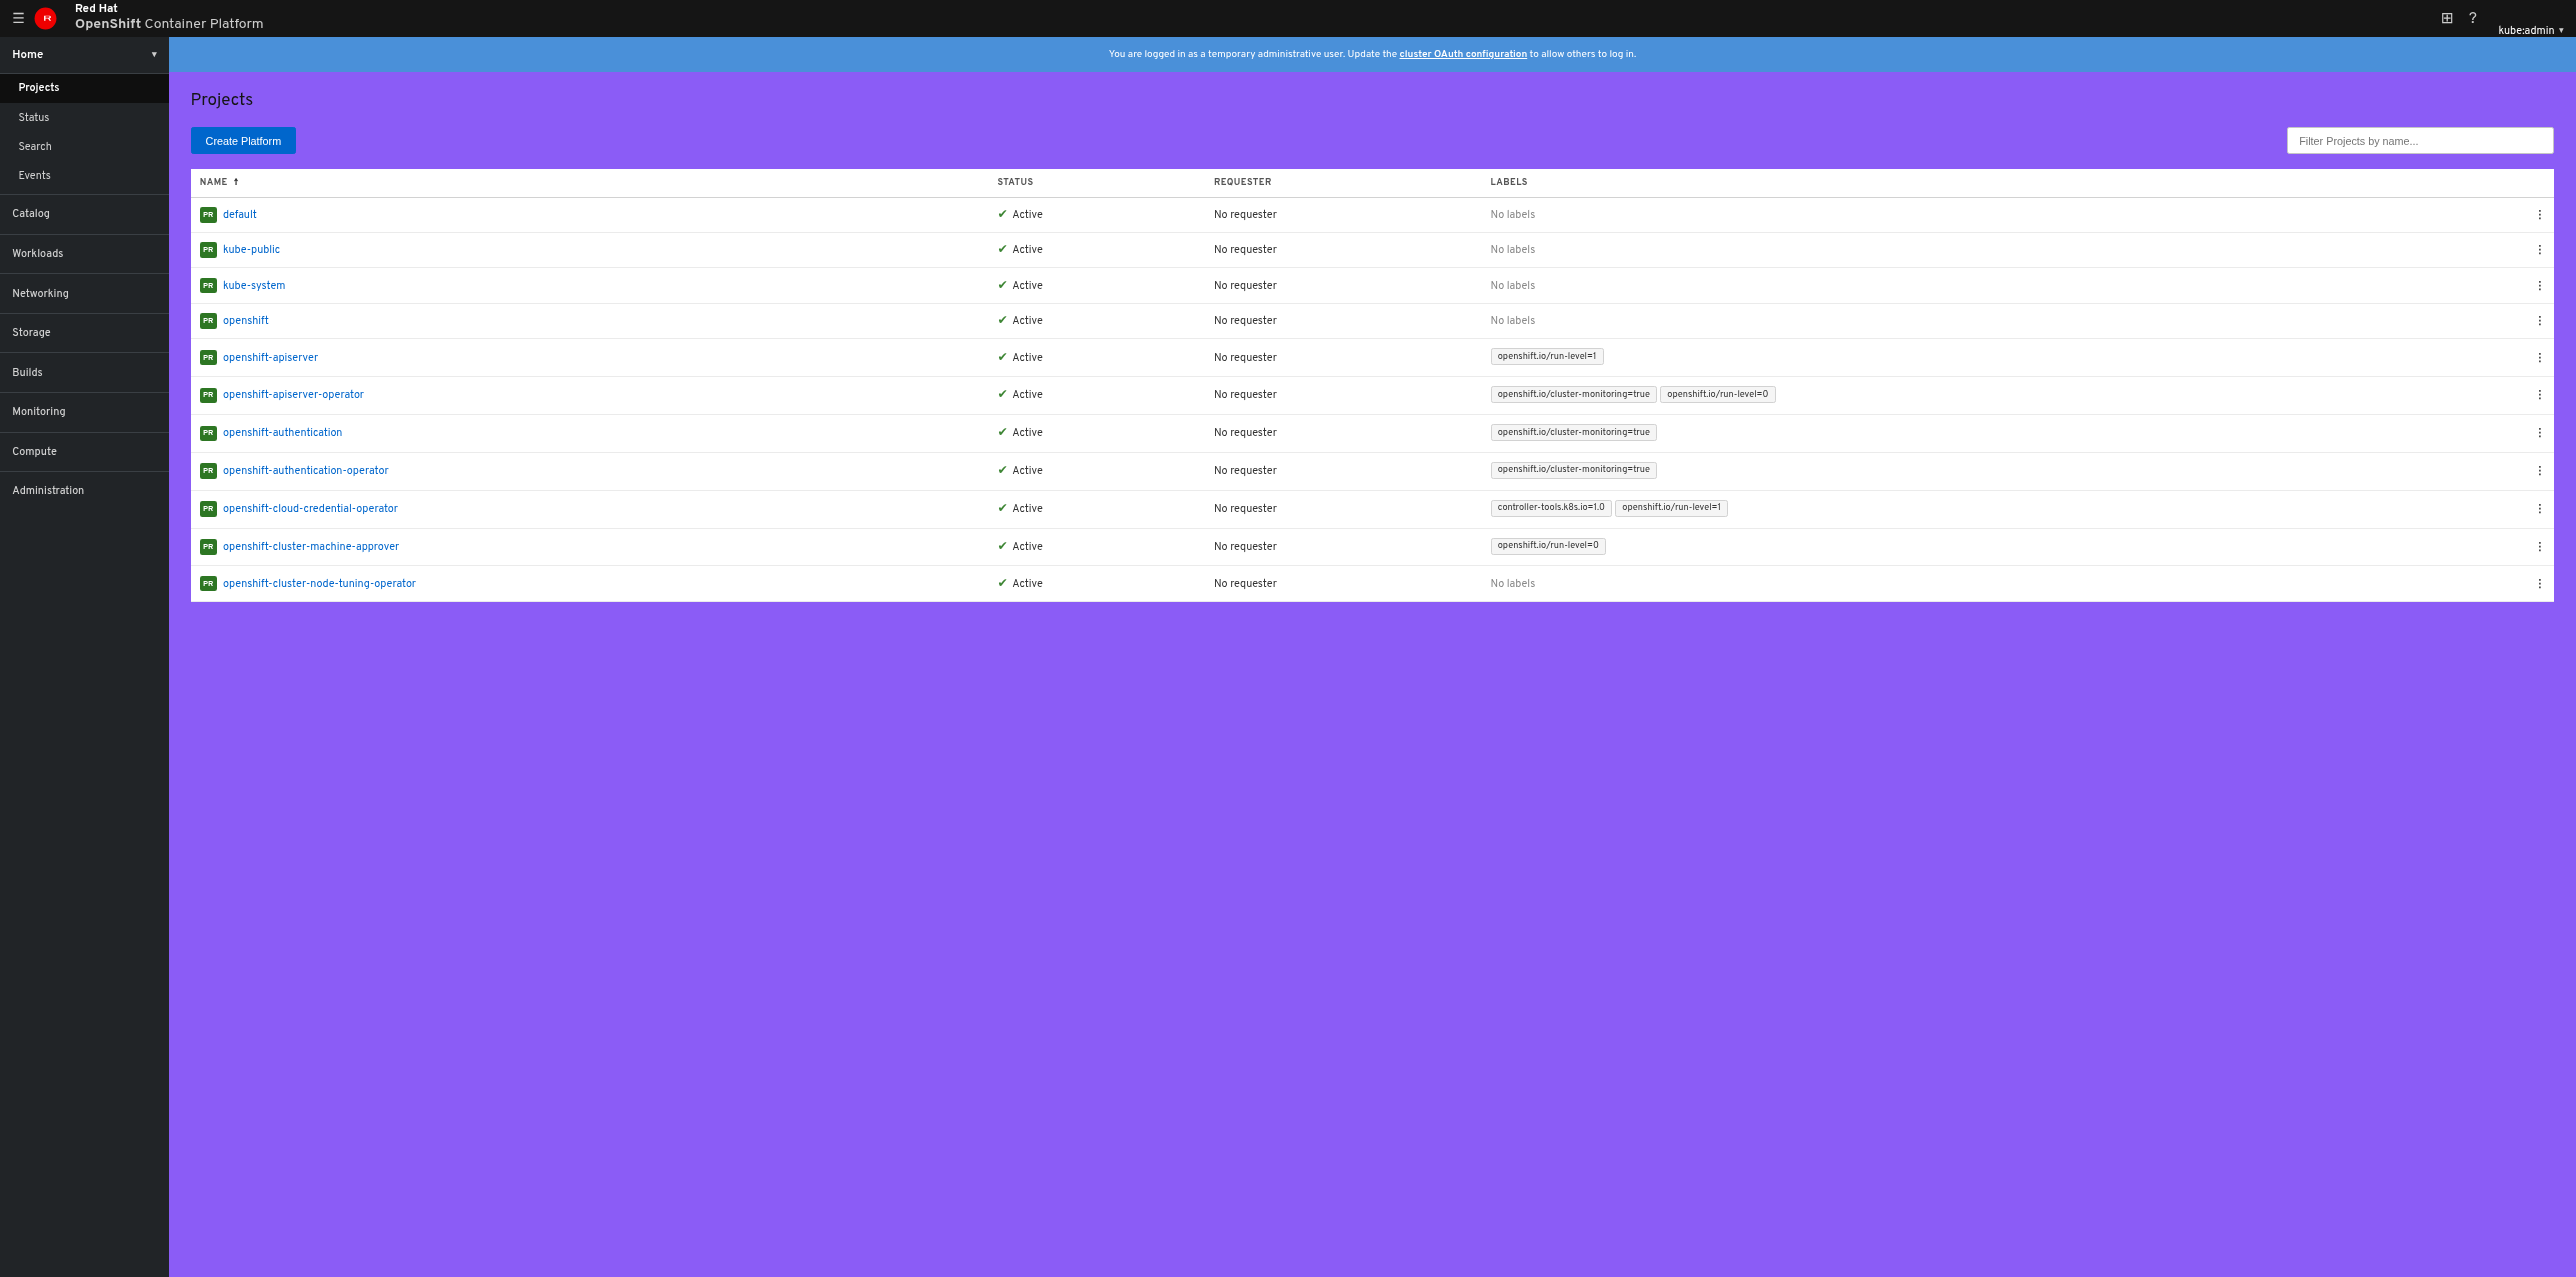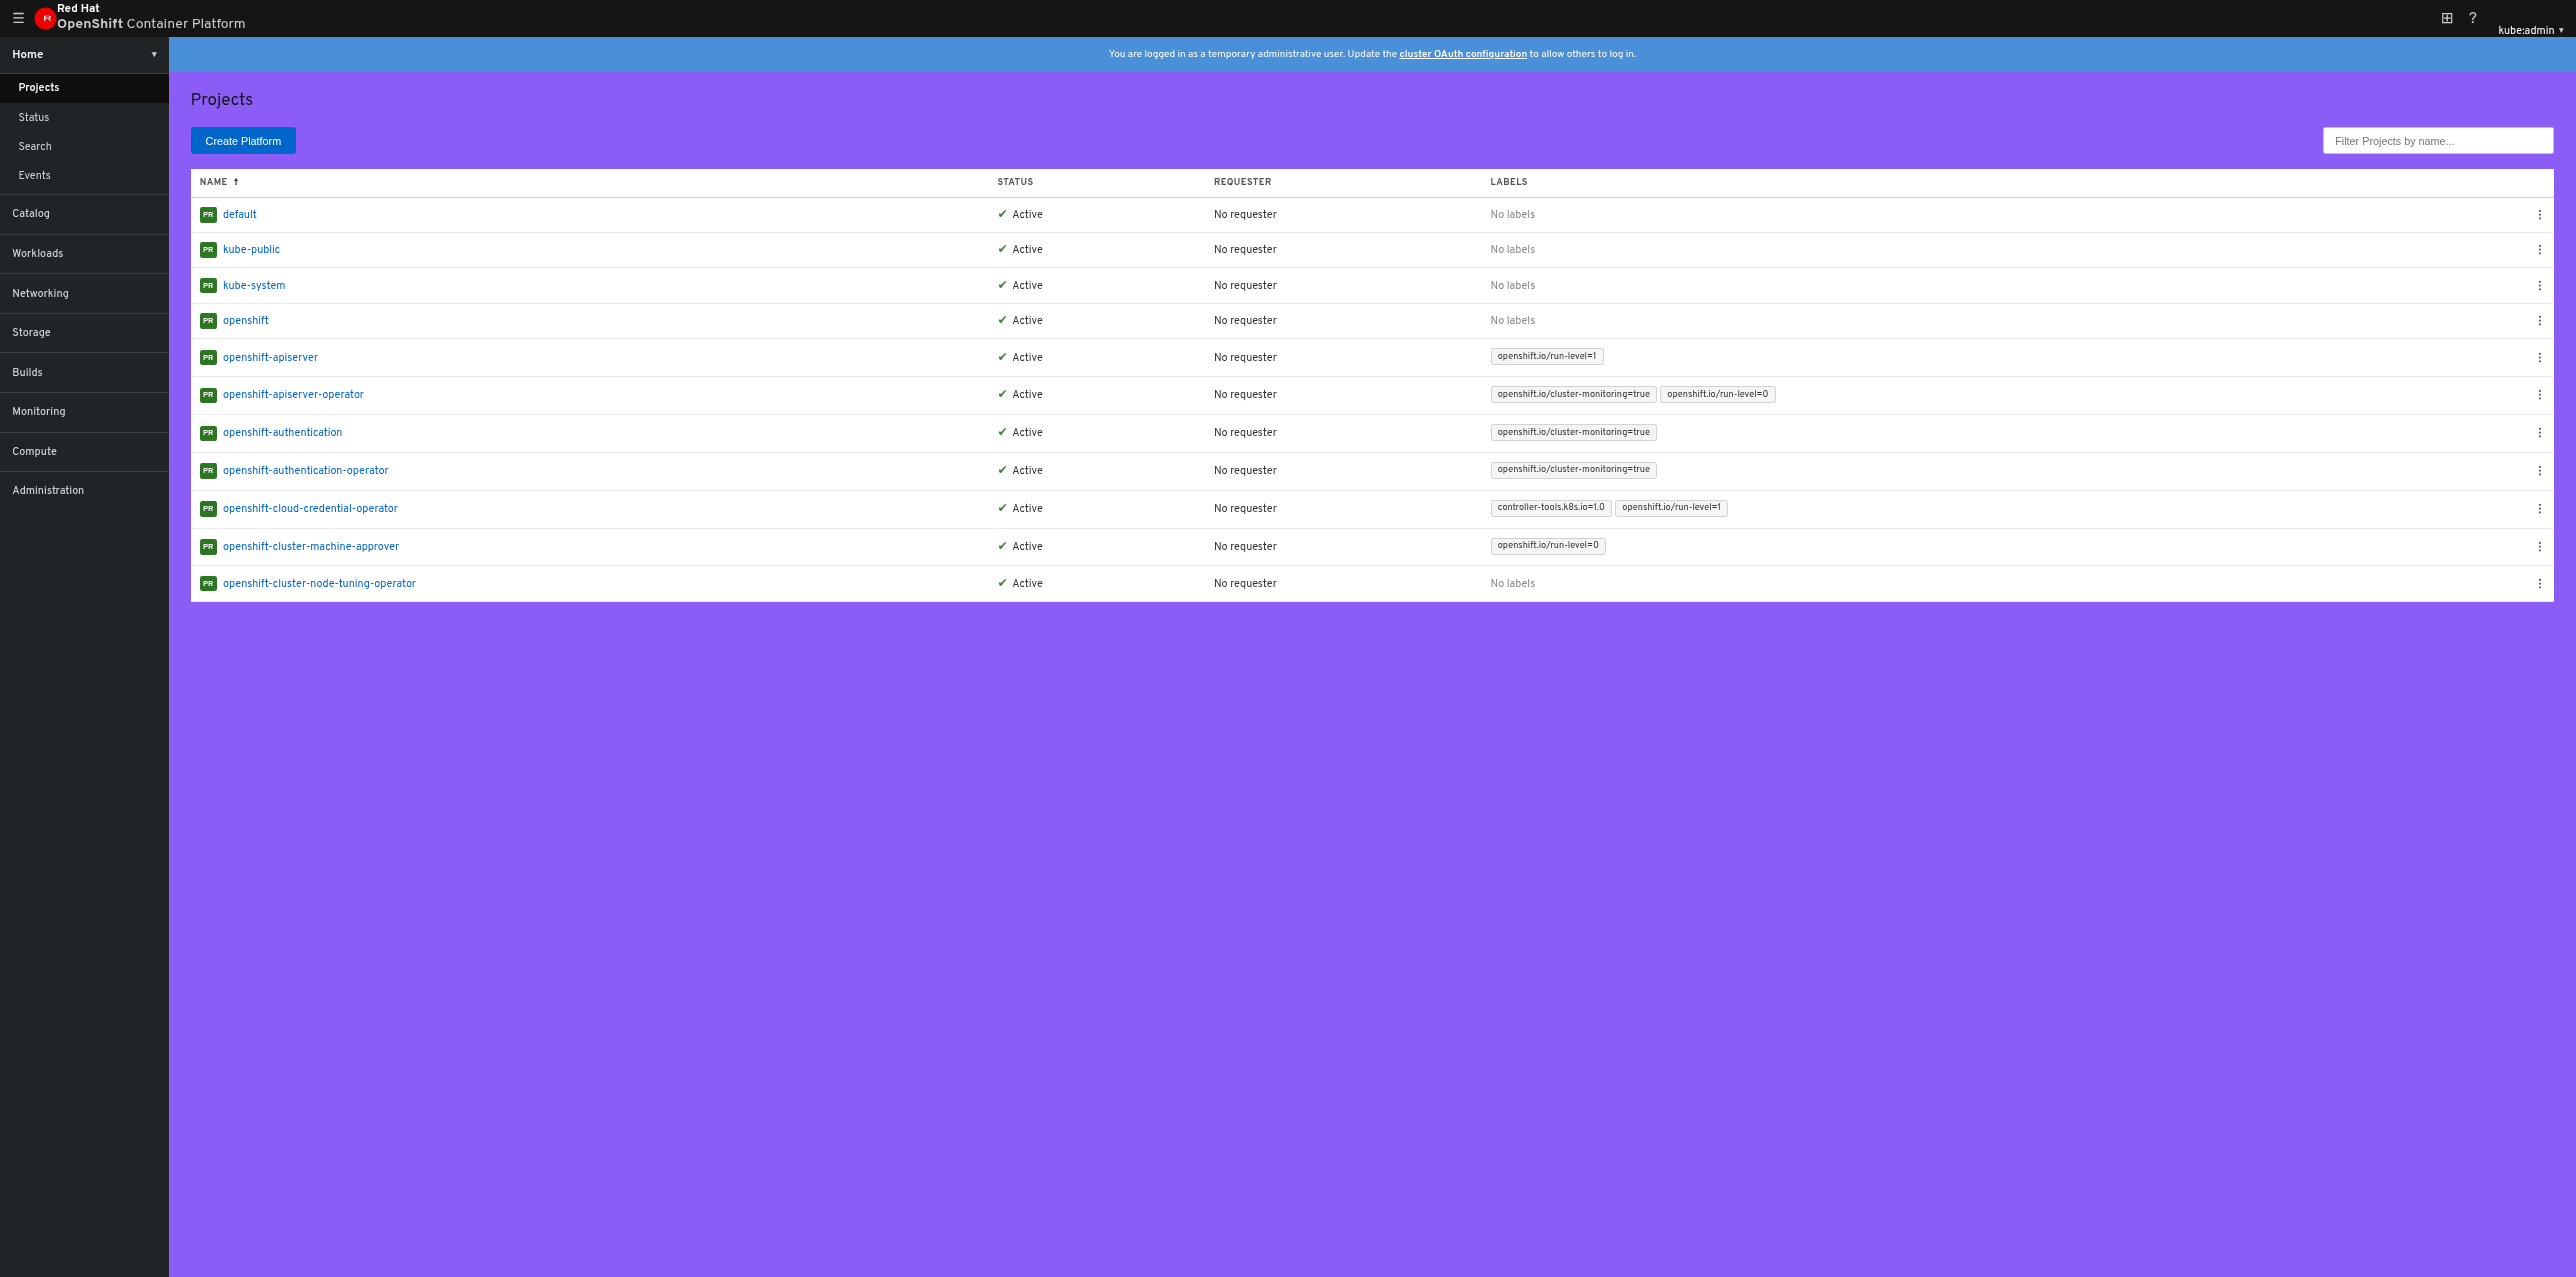--- a/index.html
+++ b/index.html
@@ -10,21 +10,21 @@
       background: #151515;
       color: #fff;
       height: 37px;
       display: flex;
       align-items: center;
       padding: 0 12.3px;
       flex-shrink: 0;
       gap: 9.2px;
     }
     .topnav-hamburger { font-size: 14px; cursor: pointer; color: #ccc; }
-    .topnav-logo { display: flex; align-items: center; gap: 0; }
+    .topnav-logo { display: flex; align-items: center; gap: 18px; }
     .topnav-logo-icon { width: 23px; height: 23px; }
     .topnav-logo-text { display: flex; flex-direction: column; line-height: 1.2; }
     .topnav-logo-text .brand { font-weight: 700; font-size: 11.5px; color: #fff; }
     .topnav-logo-text .product { font-size: 14px; color: #ccc; }
     .topnav-spacer { flex: 1; }
     .topnav-grid { font-size: 15.4px; cursor: pointer; color: #ccc; margin-right: 6.2px; }
     .topnav-help { font-size: 15.4px; cursor: pointer; color: #ccc; margin-right: 12.3px; }
     .topnav-user { display: flex; align-items: center; gap: 4.6px; cursor: pointer; color: #fff; font-size: 10.8px; margin-top: 24px; }
     .topnav-user .chevron { font-size: 9.2px; color: #ccc; }
 
@@ -122,21 +122,21 @@
       cursor: pointer;
       border-radius: 2.3px;
       font-weight: 500;
     }
 
     .filter-input {
       border: 0.8px solid #c5c5c5;
       border-radius: 2.3px;
       padding: 6.2px 10.8px;
       font-size: 10.8px;
-      width: 231px;
+      width: 267px;
       outline: none;
       color: #555;
     }
 
     
     .projects-table {
       width: 100%;
       border-collapse: collapse;
       background: #fff;
     }

